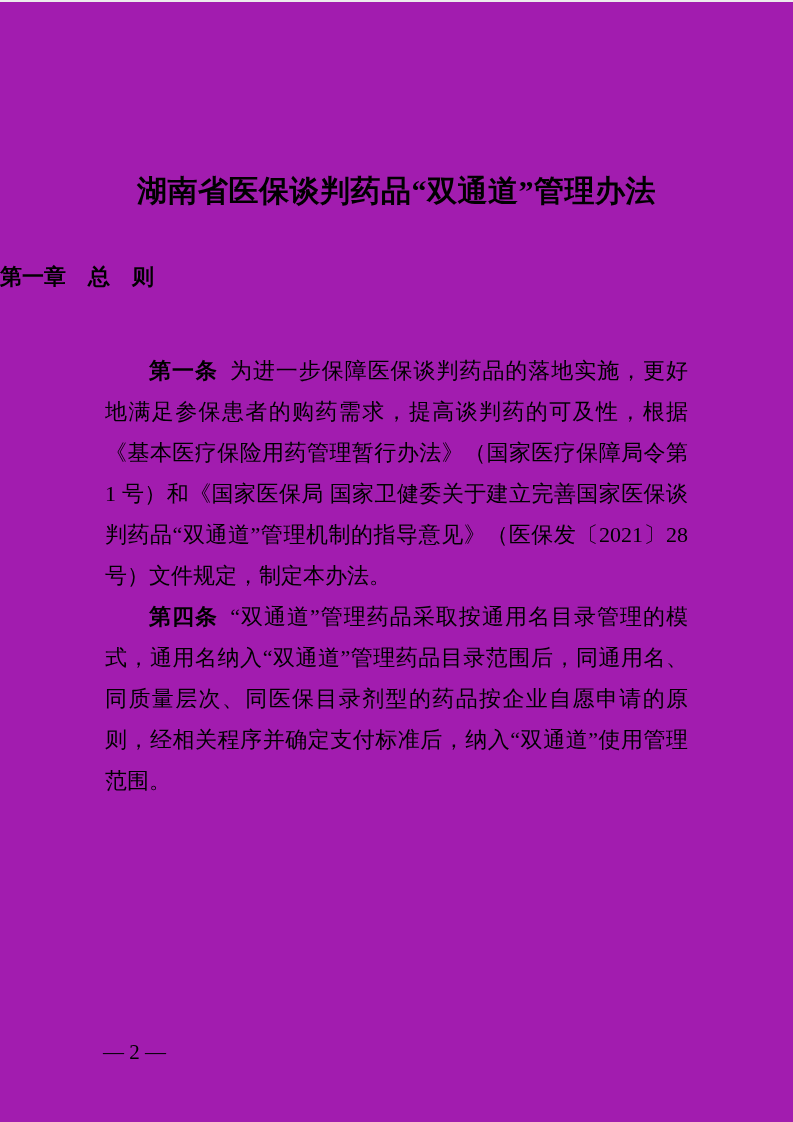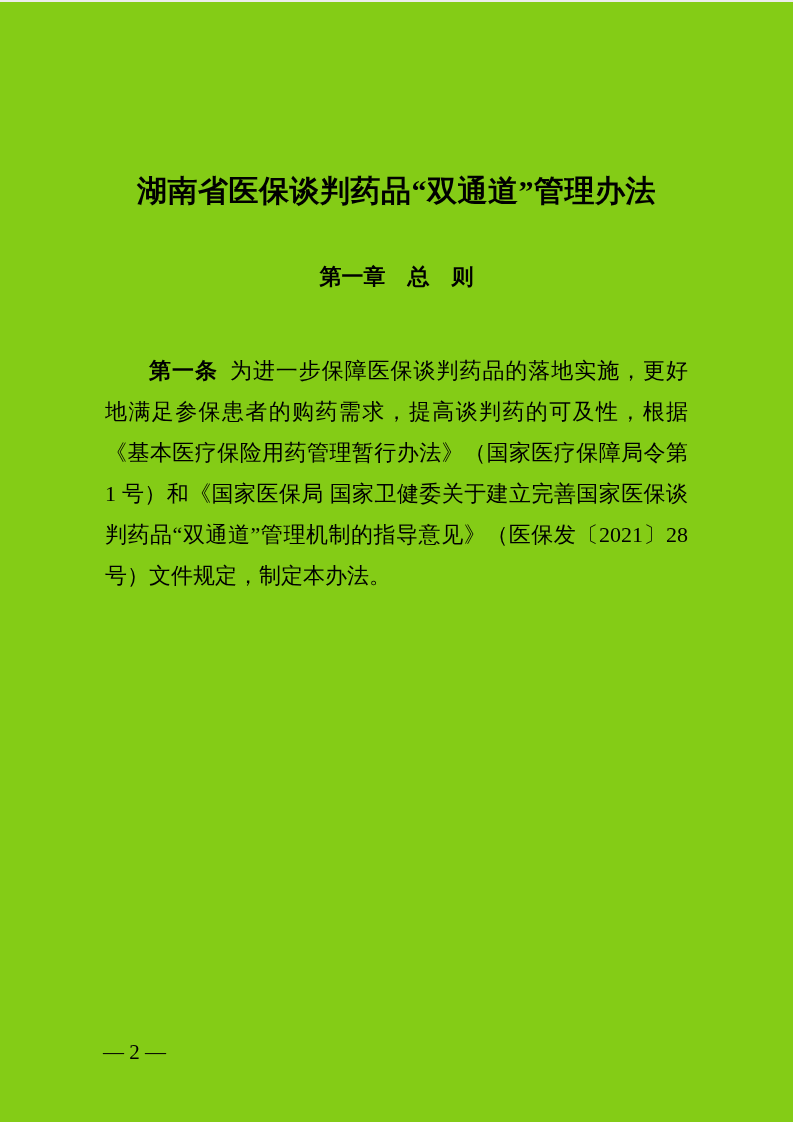--- a/index.html
+++ b/index.html
@@ -5,41 +5,40 @@
   html, body {
     margin: 0;
     padding: 0;
     background: #ffffff;
   }
   .page {
     position: relative;
     width: 793px;
     height: 1122px;
     margin: 0 auto;
-    background: #84cc16;
+    background: #a21caf;
     color: #000000;
     font-family: "Liberation Serif", "DejaVu Serif", serif;
     overflow: hidden;
     box-sizing: border-box;
     border-top: 2px solid #ececec;
   }
   .doc-title {
     margin: 0;
     padding-top: 168px;
     text-align: center;
     font-size: 30px;
     line-height: 42px;
     font-weight: bold;
     font-family: "Liberation Serif", "DejaVu Serif", serif;
     letter-spacing: 0.5px;
     white-space: nowrap;
   }
   .chapter-heading {
     margin: 51px 0 0 0;
-    text-align: center;
     font-size: 22px;
     line-height: 28px;
     font-weight: bold;
     font-family: "Liberation Sans", "DejaVu Sans", sans-serif;
   }
   .content {
     margin: 59px 105px 0 105px;
     font-size: 22px;
     line-height: 41px;
     text-align: justify;
@@ -71,18 +70,19 @@
   <h1 class="doc-title">湖南省医保谈判药品“双通道”管理办法</h1>
 
   <h2 class="chapter-heading">第一章　总　则</h2>
 
   <div class="content">
 
     <p><span class="article-label">第一条</span><span>为进一步保障医保谈判药品的落地实施，更好地满足参保患者的购药需求，提高谈判药的可及性，根据《基本医疗保险用药管理暂行办法》（国家医疗保障局令第 1 号）和《国家医保局 国家卫健委关于建立完善国家医保谈判药品“双通道”管理机制的指导意见》（医保发〔2021〕28 号）文件规定，制定本办法。</span></p>
 
 
 
+    <p><span class="article-label">第四条</span><span>“双通道”管理药品采取按通用名目录管理的模式，通用名纳入“双通道”管理药品目录范围后，同通用名、同质量层次、同医保目录剂型的药品按企业自愿申请的原则，经相关程序并确定支付标准后，纳入“双通道”使用管理范围。</span></p>
 
   </div>
 
   <div class="page-number">— 2 —</div>
 
 </div>
 
 </body></html>

